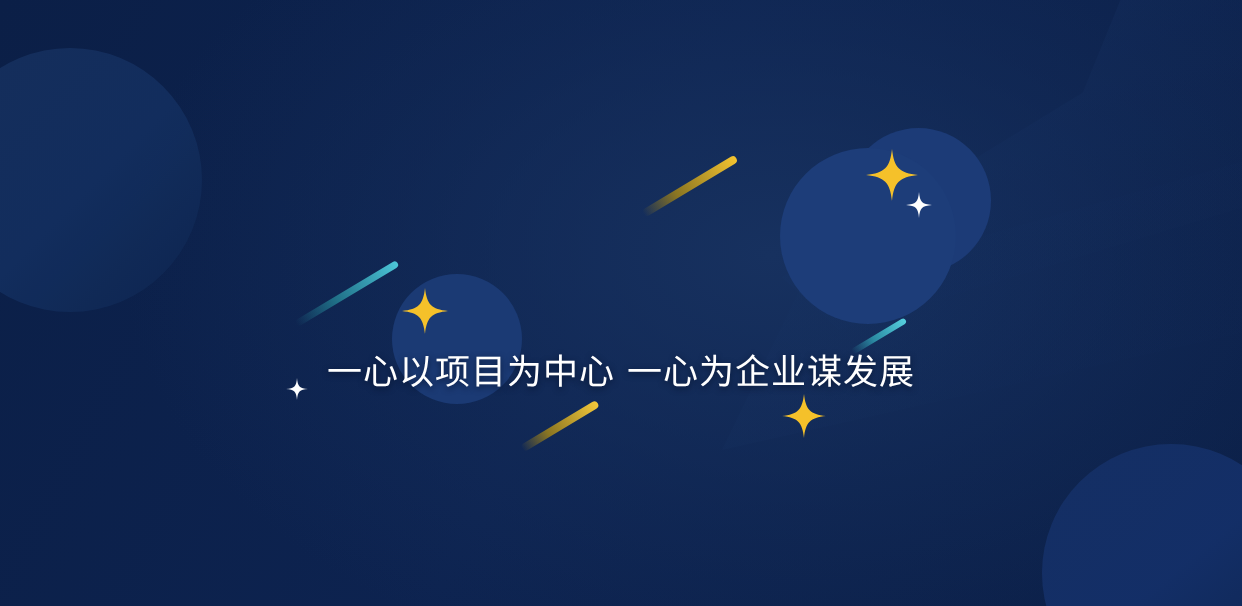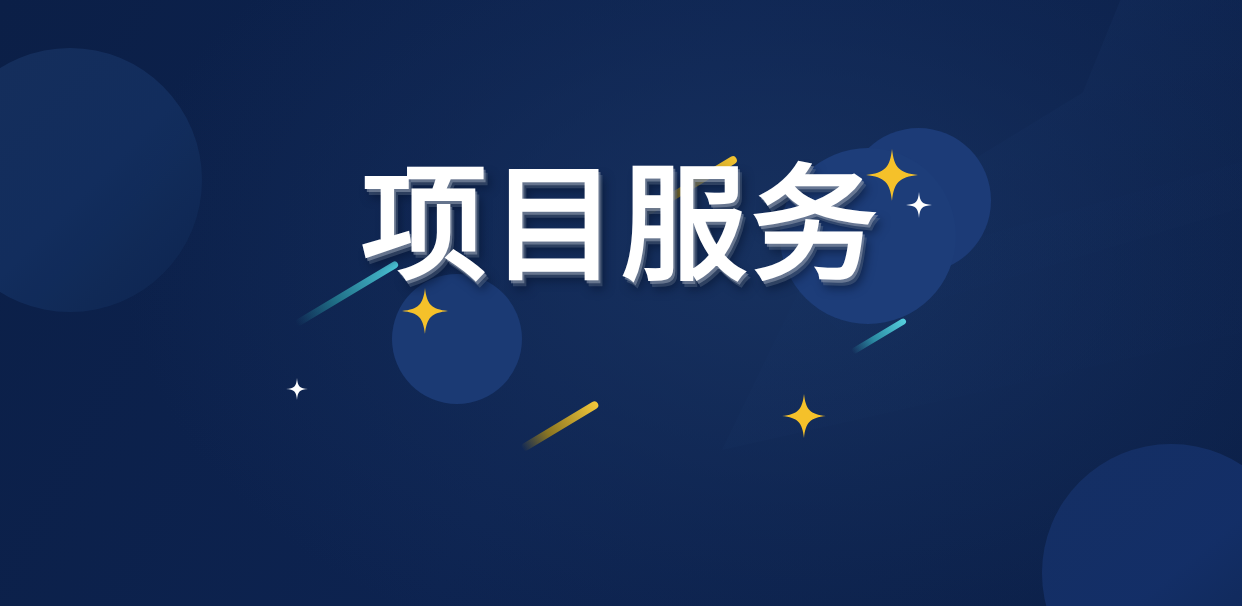--- a/index.html
+++ b/index.html
@@ -244,16 +244,16 @@
     </svg>
   </div>
 
   <div class="star" style="left:286px; top:378px;">
     <svg width="22" height="22" viewBox="0 0 100 100" aria-hidden="true">
       <path d="M50 0 C53 38 62 47 100 50 C62 53 53 62 50 100 C47 62 38 53 0 50 C38 47 47 38 50 0 Z" fill="#ffffff"></path>
     </svg>
   </div>
 
   <div class="text-stack">
-    <div class="title">项目服务</div>
+    <div class="subtitle">一心以项目为中心  一心为企业谋发展</div>
   </div>
 
 </div>
 
 </body></html>

